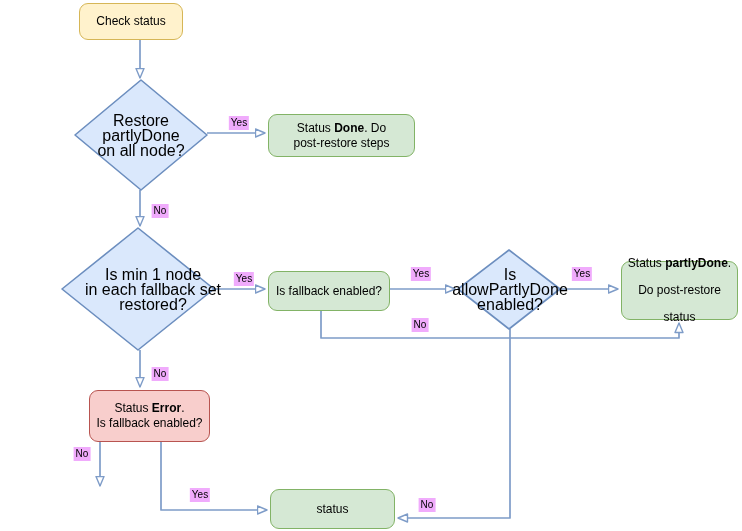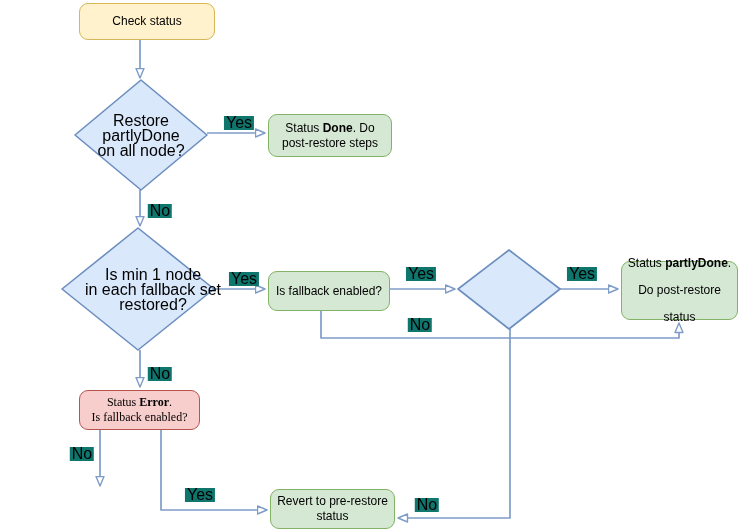--- a/index.html
+++ b/index.html
@@ -25,21 +25,21 @@
   }
   .start   { background:var(--start-fill);   border:1.6px solid var(--start-border); }
   .success { background:var(--success-fill); border:1.6px solid var(--success-border); }
   .danger  { background:var(--danger-fill);  border:1.6px solid var(--danger-border); }
   .diamond-label {
     position:absolute; display:flex; flex-direction:column; align-items:center; justify-content:center;
     text-align:center; font-size:16px; line-height:15px; pointer-events:none;
   }
   .edge-label {
     position:absolute; transform:translate(-50%,-50%);
-    font-size:16px; line-height:14px; background:#0f766e; padding:0 2px; white-space:nowrap;
+    font-size:10px; line-height:14px; background:#f0abfc; padding:0 2px; white-space:nowrap;
   }
 </style>
 </head>
 <body>
 
 <div class="canvas">
 
   <svg class="connector-layer" viewBox="0 0 742 531" xmlns="http://www.w3.org/2000/svg">
     <defs>
       <marker id="arrowhead" markerUnits="userSpaceOnUse" markerWidth="14" markerHeight="12" refX="10.5" refY="5" orient="auto">
@@ -57,62 +57,66 @@
     <polyline class="edge" points="510,329 510,518 398,518" marker-end="url(#arrowhead)"></polyline>
     <polyline class="edge" points="140,350 140,387" marker-end="url(#arrowhead)"></polyline>
     <polyline class="edge" points="100,430 100,486" marker-end="url(#arrowhead)"></polyline>
     <polyline class="edge" points="161,430 161,510 267,510" marker-end="url(#arrowhead)"></polyline>
 
     <polygon class="diamond" points="141,80 207,135 141,190 75,135"></polygon>
     <polygon class="diamond" points="138,228 214,289 138,350 62,289"></polygon>
     <polygon class="diamond" points="509,250 560,289 509,329 458,289"></polygon>
   </svg>
 
-  <div class="node start" style="left:79px; top:3px; width:136px; height:37px;">
+  <div class="node start" style="left:79px; top:3px; width:104px; height:37px;">
       <div><span>Check status</span></div>
     </div>
 
-  <div class="node success" style="left:268px; top:114px; width:124px; height:43px;">
+  <div class="node success" style="left:268px; top:114px; width:147px; height:43px;">
       <div><span>Status </span><span style="font-weight: bold;">Done</span><span>. Do</span></div>
       <div><span>post-restore steps</span></div>
     </div>
 
   <div class="node success" style="left:268px; top:271px; width:122px; height:40px;">
       <div><span>Is fallback enabled?</span></div>
     </div>
 
   <div class="node success" style="left:621px; top:261px; width:117px; height:59px;gap:12px;">
       <div><span>Status </span><span style="font-weight: bold;">partlyDone</span><span>.</span></div>
       <div><span>Do post-restore</span></div>
       <div><span>status</span></div>
     </div>
 
-  <div class="node danger" style="left:79px; top:390px; width:121px; height:40px;font-family:Liberation Serif, serif;">
+  <div class="node danger" style="left:89px; top:390px; width:121px; height:52px;">
       <div><span>Status </span><span style="font-weight: bold;">Error</span><span>.</span></div>
       <div><span>Is fallback enabled?</span></div>
     </div>
 
 
   <div class="node success" style="left:270px; top:489px; width:125px; height:40px;">
-      <div><span>Revert to pre-restore</span></div>
       <div><span>status</span></div>
     </div>
 
   <div class="diamond-label" style="left:76px; top:103px; width:130px; height:64px;">
       <div><span>Restore</span></div>
       <div><span>partlyDone</span></div>
       <div><span>on all node?</span></div>
     </div>
 
   <div class="diamond-label" style="left:78px; top:257px; width:150px; height:64px;">
       <div><span>Is min 1 node</span></div>
       <div><span>in each fallback set</span></div>
       <div><span>restored?</span></div>
     </div>
 
+  <div class="diamond-label" style="left:452px; top:261px; width:116px; height:57px;">
+      <div><span>Is</span></div>
+      <div><span>allowPartlyDone</span></div>
+      <div><span>enabled?</span></div>
+    </div>
 
   <div class="edge-label" style="left:239px; top:123px;">Yes</div>
   <div class="edge-label" style="left:160px; top:211px;">No</div>
   <div class="edge-label" style="left:244px; top:279px;">Yes</div>
   <div class="edge-label" style="left:160px; top:374px;">No</div>
   <div class="edge-label" style="left:421px; top:274px;">Yes</div>
   <div class="edge-label" style="left:420px; top:325px;">No</div>
   <div class="edge-label" style="left:582px; top:274px;">Yes</div>
   <div class="edge-label" style="left:427px; top:505px;">No</div>
   <div class="edge-label" style="left:82px; top:454px;">No</div>

